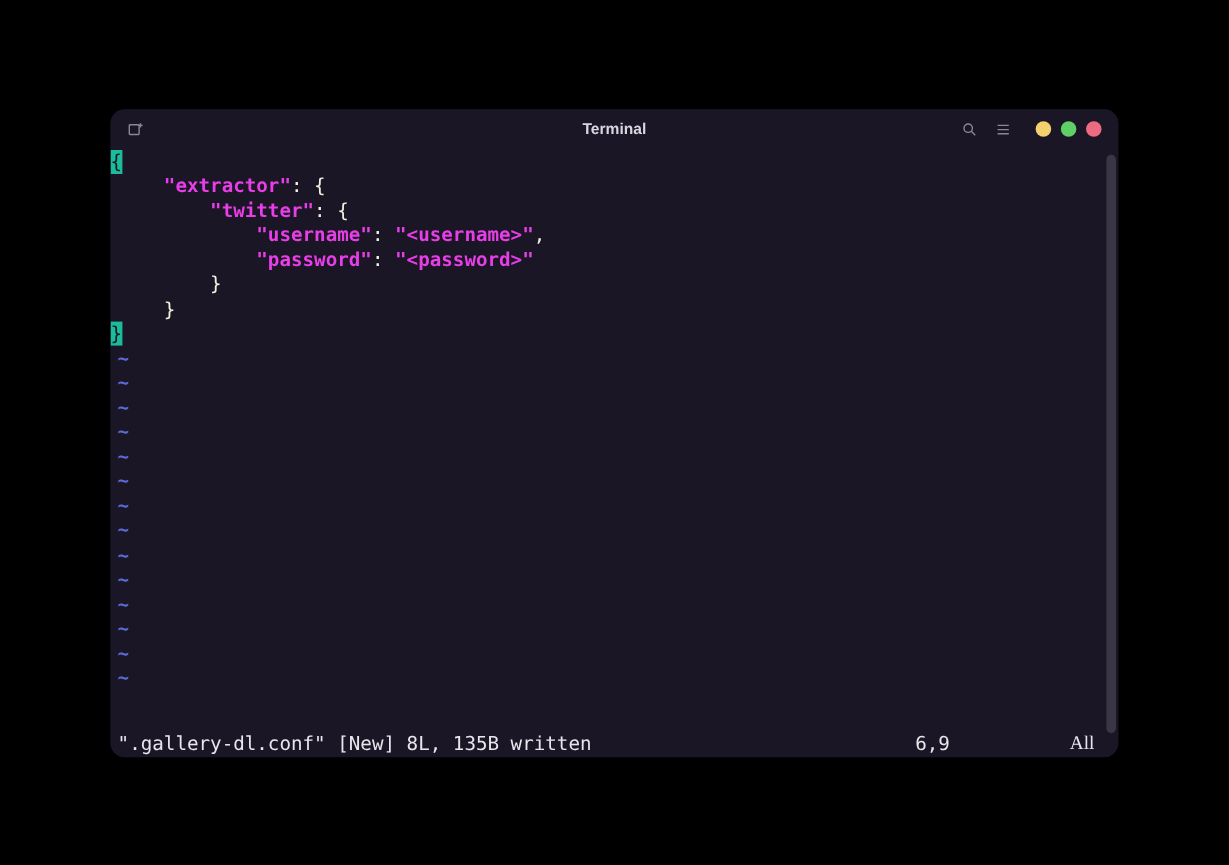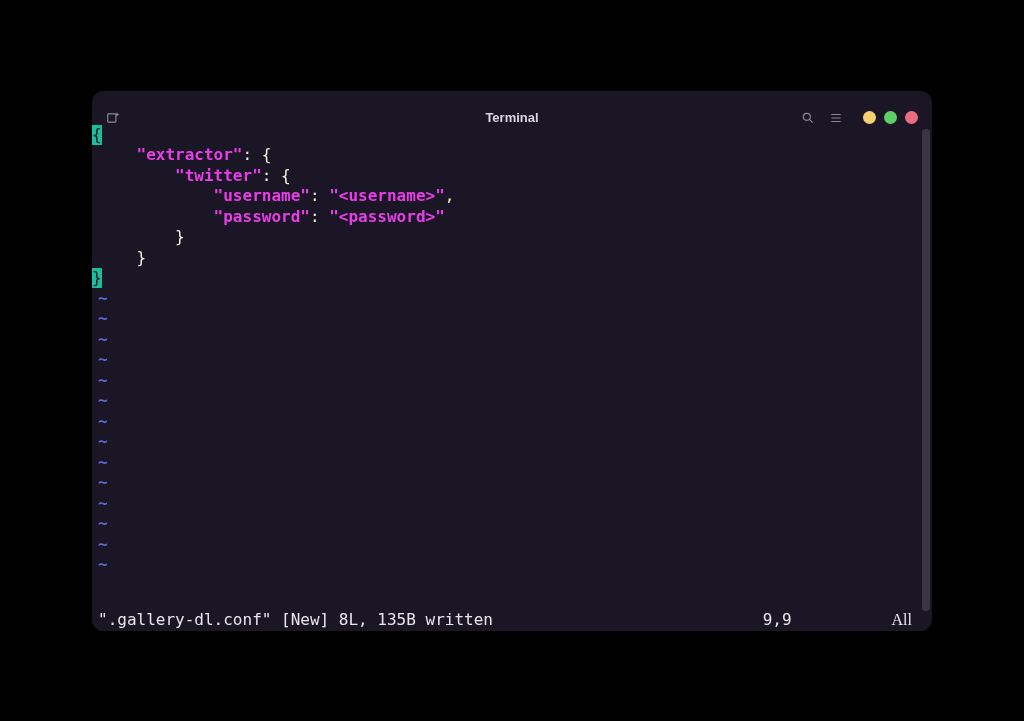--- a/index.html
+++ b/index.html
@@ -23,21 +23,21 @@
     border-radius: 12px;
     overflow: hidden;
     display: flex;
     flex-direction: column;
     box-shadow: 0 20px 60px rgba(0,0,0,0.6);
   }
   .titlebar {
     height: 34px;
     background: #1a1625;
     display: flex;
-    align-items: flex-end;
+    align-items: center;
     padding: 0 14px;
     position: relative;
   }
   .titlebar .left-icons {
     display: flex;
     align-items: center;
     gap: 10px;
   }
   .add-tab-icon {
     width: 14px;
@@ -186,21 +186,21 @@
         <div class="traffic-light tl-red"></div>
       </div>
     </div>
   </div>
 
   <div class="term-area">
     <div class="editor" id="editor"><div class="line"><span class="hl-cursor">{</span></div><div class="line">    <span class="k-key">"extractor"</span><span class="k-punct">: {</span></div><div class="line">        <span class="k-key">"twitter"</span><span class="k-punct">: {</span></div><div class="line">            <span class="k-key">"username"</span><span class="k-punct">: </span><span class="k-str">"&lt;username&gt;"</span><span class="k-punct">,</span></div><div class="line">            <span class="k-key">"password"</span><span class="k-punct">: </span><span class="k-str">"&lt;password&gt;"</span><span class="k-punct"></span></div><div class="line">        <span class="k-punct">}</span></div><div class="line">    <span class="k-punct">}</span></div><div class="line"><span class="hl-cursor">}</span></div><div class="line tilde">~</div><div class="line tilde">~</div><div class="line tilde">~</div><div class="line tilde">~</div><div class="line tilde">~</div><div class="line tilde">~</div><div class="line tilde">~</div><div class="line tilde">~</div><div class="line tilde">~</div><div class="line tilde">~</div><div class="line tilde">~</div><div class="line tilde">~</div><div class="line tilde">~</div><div class="line tilde">~</div></div>
 
     <div class="statusbar">
       <span class="status-left">".gallery-dl.conf" [New] 8L, 135B written</span>
-      <span class="status-mid">9,9</span>
+      <span class="status-mid">6,9</span>
       <span class="status-right">All</span>
     </div>
 
     <div class="scrollbar-track">
       <div class="scrollbar-thumb"></div>
     </div>
   </div>
 
 </div>
 

